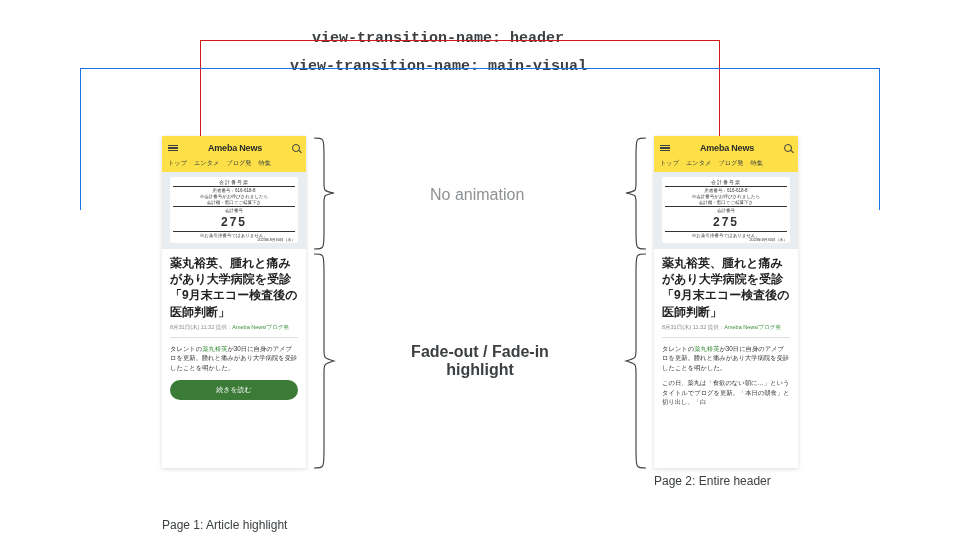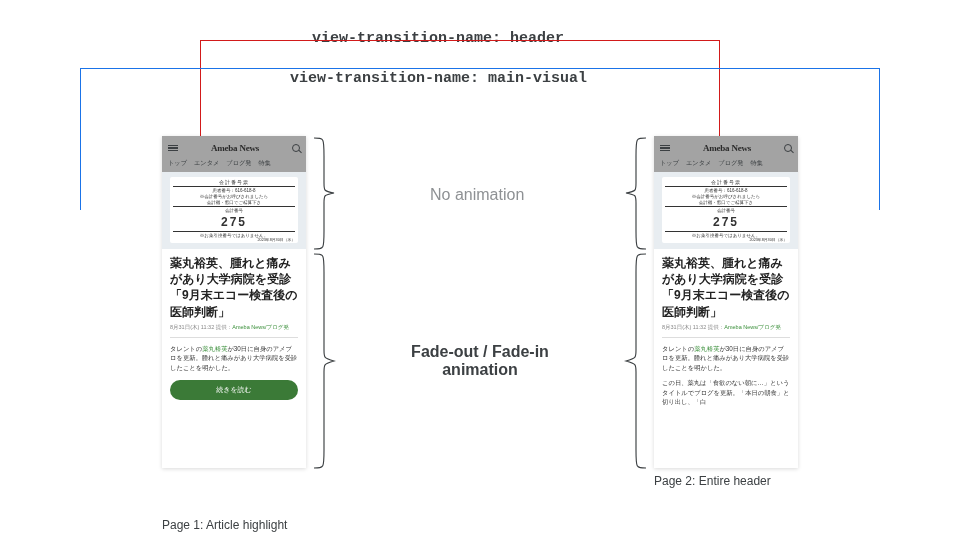--- a/index.html
+++ b/index.html
@@ -28,23 +28,22 @@
   .box-blue { border-color: #1a73e8; }
 
   .phone {
     position: absolute;
     width: 144px;
     background: #fff;
     box-shadow: 0 1px 4px rgba(0,0,0,0.15);
     overflow: hidden;
   }
   .phone .header {
-    background: #a3a3a3;
+    background: #fde047;
     padding: 3px 0 0 0;
-    font-family: Liberation Serif, serif;
   }
   .phone .topbar {
     display: flex;
     align-items: center;
     justify-content: space-between;
     padding: 4px 6px 6px 6px;
   }
   .phone .hamburger span,
   .phone .hamburger::before,
   .phone .hamburger::after {
@@ -162,21 +161,21 @@
   .brace path {
     fill: none;
     stroke: #3c4043;
     stroke-width: 1.15;
   }
 </style>
 </head>
 <body>
 
 <div class="code-label" style="left:312px; top:30px;">view-transition-name: header</div>
-<div class="code-label" style="left:290px; top:70px;">view-transition-name: main-visual</div>
+<div class="code-label" style="left:290px; top:58px;">view-transition-name: main-visual</div>
 
 <div class="box box-red" style="left:200px; top:40px; width:520px; height:108px; border-bottom:none;"></div>
 
 <div class="box box-blue" style="left:80px; top:68px; width:800px; height:142px; border-bottom:none;"></div>
 
 <div class="phone" style="left:162px; top:136px; height:332px;">
   <div class="header">
     <div class="topbar">
       <div class="hamburger">
           <span></span>
@@ -275,14 +274,14 @@
 
 <svg class="brace" style="left:622px; top:136px;" width="28" height="115" viewBox="0 0 28 115">
   <path d="M24,2 C14,2 14,2 14,20 L14,47 C14,55 14,55 4,57 C14,59 14,59 14,67 L14,95 C14,113 14,113 24,113"></path>
 </svg>
 <svg class="brace" style="left:622px; top:252px;" width="28" height="218" viewBox="0 0 28 218">
   <path d="M24,2 C14,2 14,2 14,20 L14,98 C14,106 14,106 4,109 C14,112 14,112 14,120 L14,198 C14,216 14,216 24,216"></path>
 </svg>
 
 <div class="anno gray" style="left:430px; top:186px;">No animation</div>
 <div class="anno" style="left:395px; top:343px; text-align:center; width:170px;">
-  <strong>Fade-out / Fade-in animation</strong>
+  <strong>Fade-out / Fade-in highlight</strong>
 </div>
 
 </body></html>

